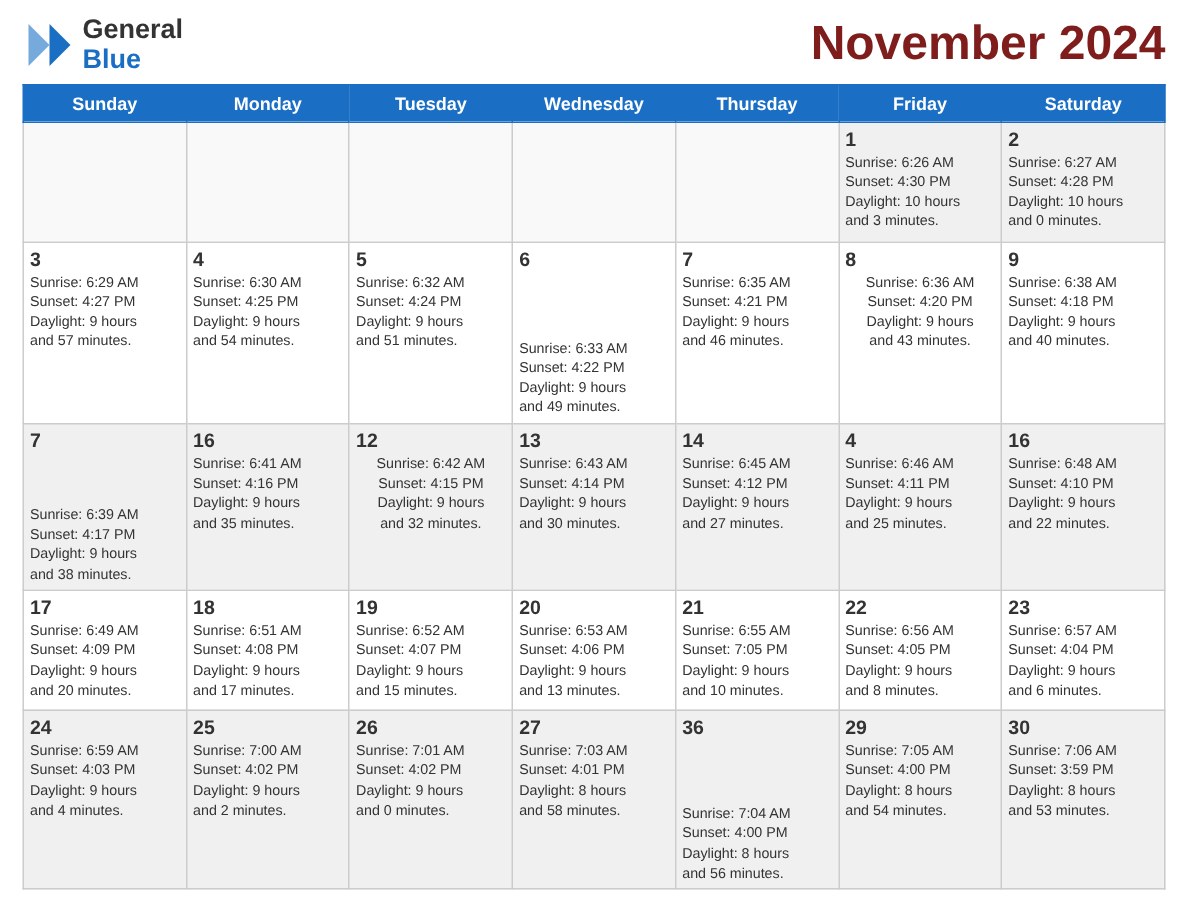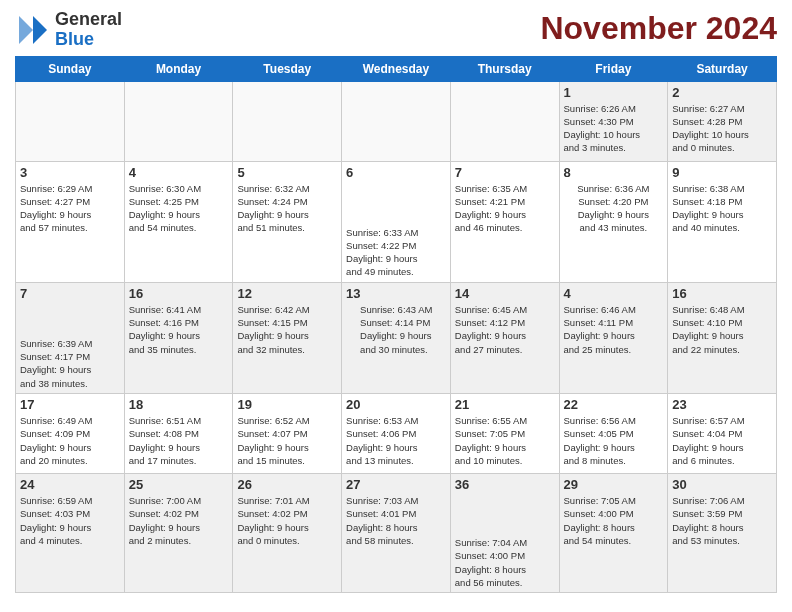--- a/index.html
+++ b/index.html
@@ -210,28 +210,28 @@
         </td>
         <td class="shaded">
           <span class="day-num">16</span>
           <div class="day-info" style="white-space: pre-line;">Sunrise: 6:41 AM
 Sunset: 4:16 PM
 Daylight: 9 hours
 and 35 minutes.</div>
         </td>
         <td class="shaded">
           <span class="day-num">12</span>
-          <div class="day-info" style="white-space: pre-line;">Sunrise: 6:42 AM
+          <div class="day-info" style="white-space: pre-line; text-align: center;">Sunrise: 6:42 AM
 Sunset: 4:15 PM
 Daylight: 9 hours
 and 32 minutes.</div>
         </td>
         <td class="shaded">
           <span class="day-num">13</span>
-          <div class="day-info" style="white-space: pre-line; margin-left: 14px;">Sunrise: 6:43 AM
+          <div class="day-info" style="white-space: pre-line;">Sunrise: 6:43 AM
 Sunset: 4:14 PM
 Daylight: 9 hours
 and 30 minutes.</div>
         </td>
         <td class="shaded">
           <span class="day-num">14</span>
           <div class="day-info" style="white-space: pre-line;">Sunrise: 6:45 AM
 Sunset: 4:12 PM
 Daylight: 9 hours
 and 27 minutes.</div>

